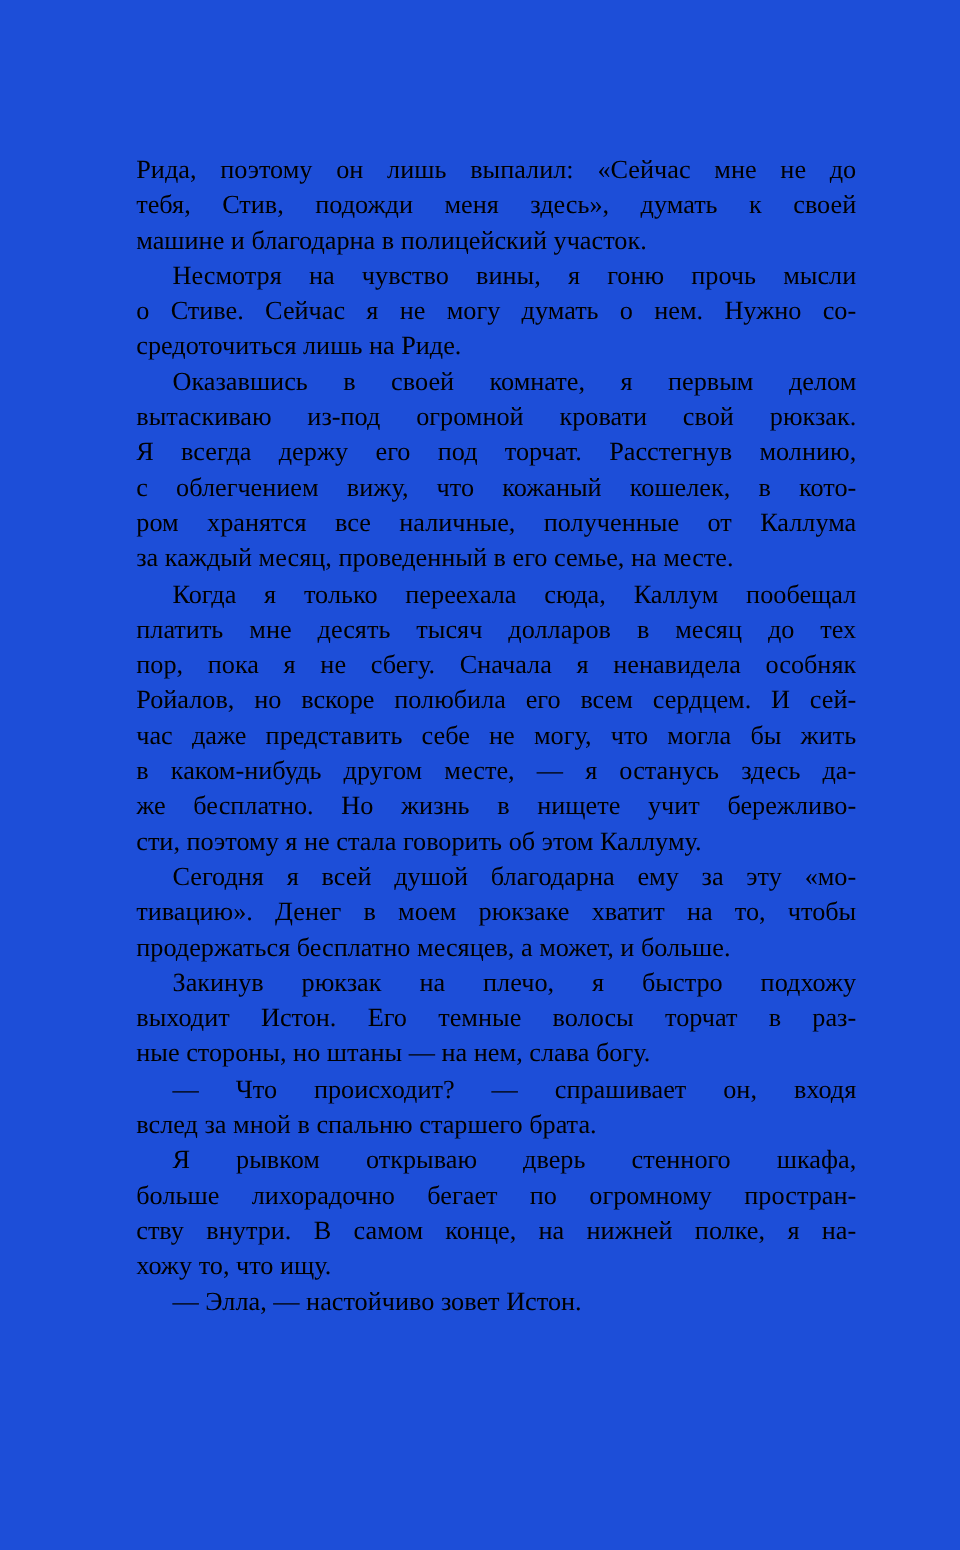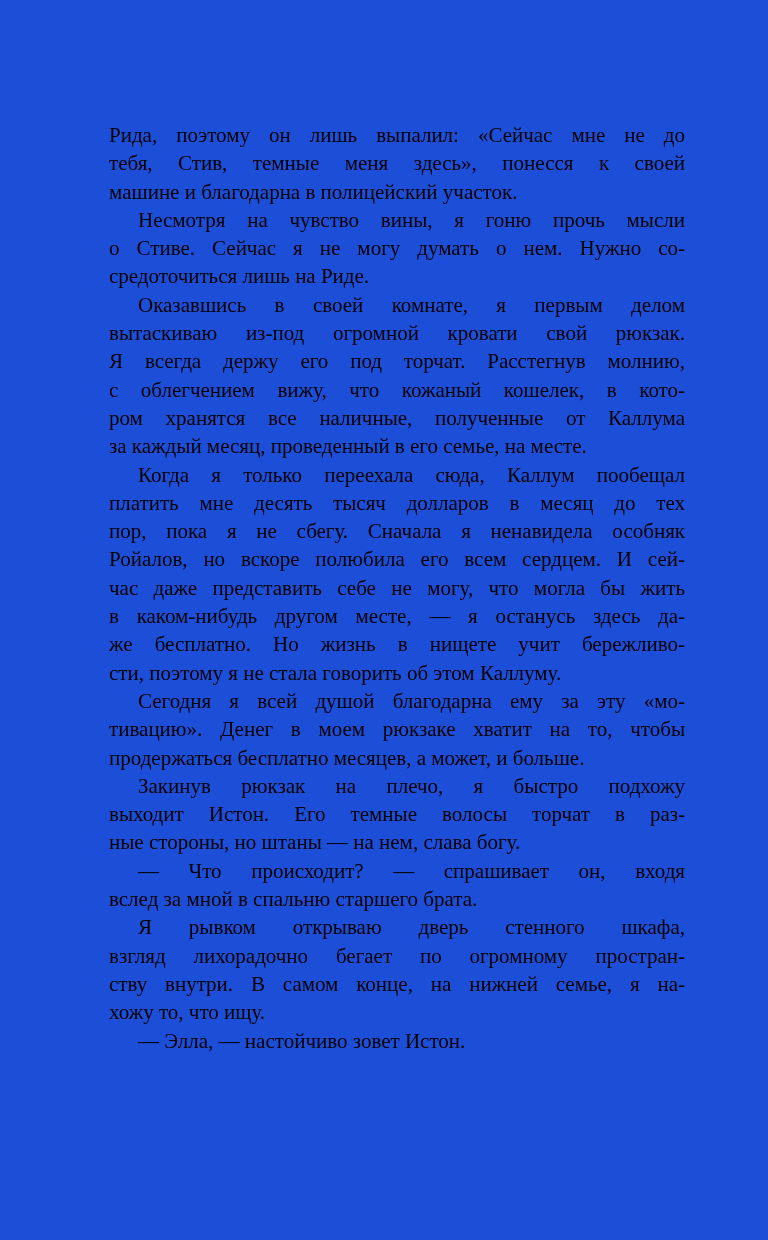--- a/index.html
+++ b/index.html
@@ -43,21 +43,21 @@
     text-indent: 29px;
   }
 </style>
 </head>
 <body>
 
 <div class="book-page">
   <div class="text-block">
       <div class="paragraph">
         <div class="text-line">Рида, поэтому он лишь выпалил: «Сейчас мне не до</div>
-        <div class="text-line">тебя, Стив, темные меня здесь», понесся к своей</div>
+        <div class="text-line">тебя, Стив, подожди меня здесь», думать к своей</div>
         <div class="text-line last-line">машине и благодарна в полицейский участок.</div>
       </div>
       <div class="paragraph">
         <div class="text-line indent-line">Несмотря на чувство вины, я гоню прочь мысли</div>
         <div class="text-line">о Стиве. Сейчас я не могу думать о нем. Нужно со-</div>
         <div class="text-line last-line">средоточиться лишь на Риде.</div>
       </div>
       <div class="paragraph">
         <div class="text-line indent-line">Оказавшись в своей комнате, я первым делом</div>
         <div class="text-line">вытаскиваю из-под огромной кровати свой рюкзак.</div>
@@ -85,21 +85,21 @@
         <div class="text-line indent-line">Закинув рюкзак на плечо, я быстро подхожу</div>
         <div class="text-line">выходит Истон. Его темные волосы торчат в раз-</div>
         <div class="text-line last-line">ные стороны, но штаны — на нем, слава богу.</div>
       </div>
       <div class="paragraph">
         <div class="text-line indent-line">— Что происходит? — спрашивает он, входя</div>
         <div class="text-line last-line">вслед за мной в спальню старшего брата.</div>
       </div>
       <div class="paragraph">
         <div class="text-line indent-line">Я рывком открываю дверь стенного шкафа,</div>
-        <div class="text-line">взгляд лихорадочно бегает по огромному простран-</div>
-        <div class="text-line">ству внутри. В самом конце, на нижней семье, я на-</div>
+        <div class="text-line">больше лихорадочно бегает по огромному простран-</div>
+        <div class="text-line">ству внутри. В самом конце, на нижней полке, я на-</div>
         <div class="text-line last-line">хожу то, что ищу.</div>
       </div>
       <div class="paragraph">
         <div class="text-line last-line indent-line">— Элла, — настойчиво зовет Истон.</div>
       </div>
     </div>
 </div>
 
 </body></html>

